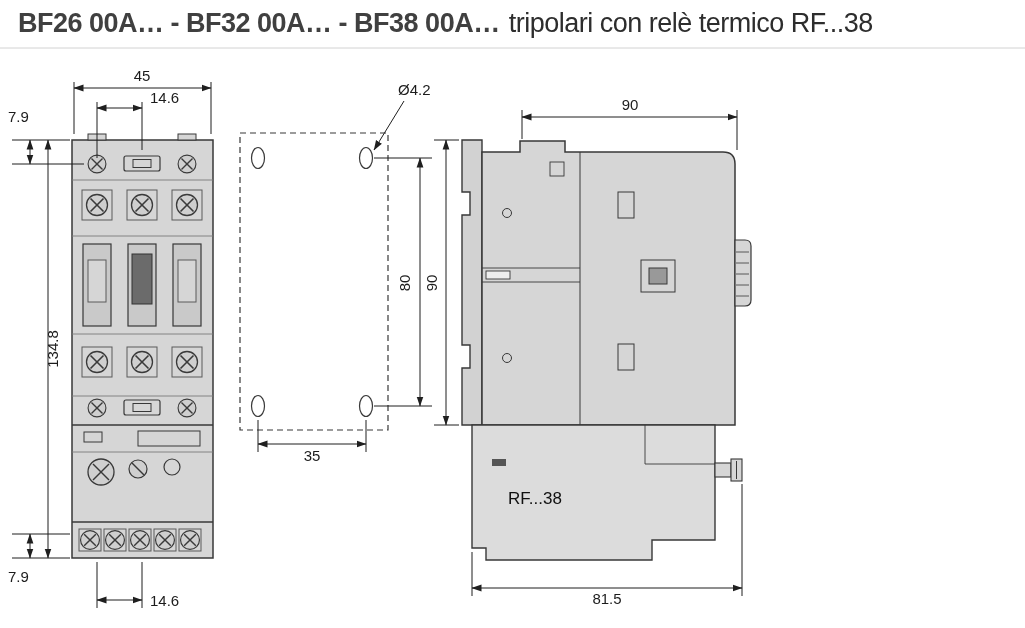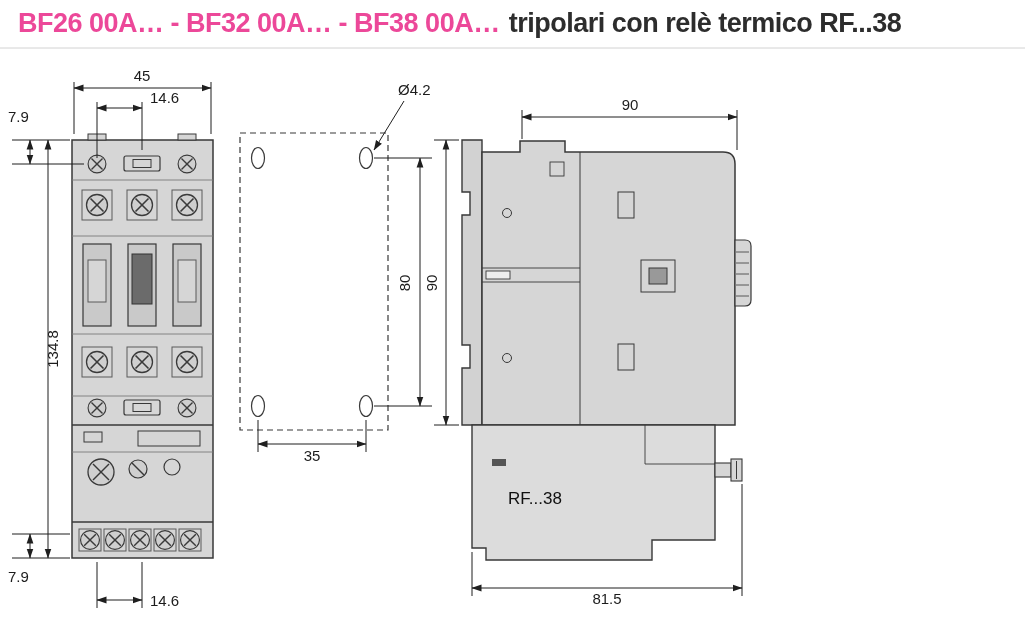--- a/index.html
+++ b/index.html
@@ -1,20 +1,20 @@
 <!DOCTYPE html>
 <html><head>
 <meta charset="utf-8">
 <style>
   html,body{margin:0;padding:0;background:#ffffff;}
   .page{position:relative;width:1025px;height:628px;background:#fff;overflow:hidden;
         font-family:"Liberation Sans",sans-serif;}
   .header{position:absolute;top:8px;left:18px;right:10px;white-space:nowrap;}
-  .header .models{color:#ec4899;font-weight:bold;font-size:27px;letter-spacing:-0.5px;}
-  .header .subtitle{color:#2d2d2d;font-weight:bold;font-size:27px;margin-left:9px;letter-spacing:-0.5px;}
+  .header .models{color:#404040;font-weight:bold;font-size:27px;letter-spacing:-0.5px;}
+  .header .subtitle{color:#2d2d2d;font-weight:normal;font-size:27px;margin-left:9px;letter-spacing:-0.5px;}
   .drawing-svg{position:absolute;top:0;left:0;}
   svg text{font-family:"Liberation Sans",sans-serif;font-size:15px;fill:#1c1c1c;}
   svg text.big{font-size:17px;fill:#111;}
 </style>
 </head>
 <body>
 
 <div class="page">
 
   <div class="header">

